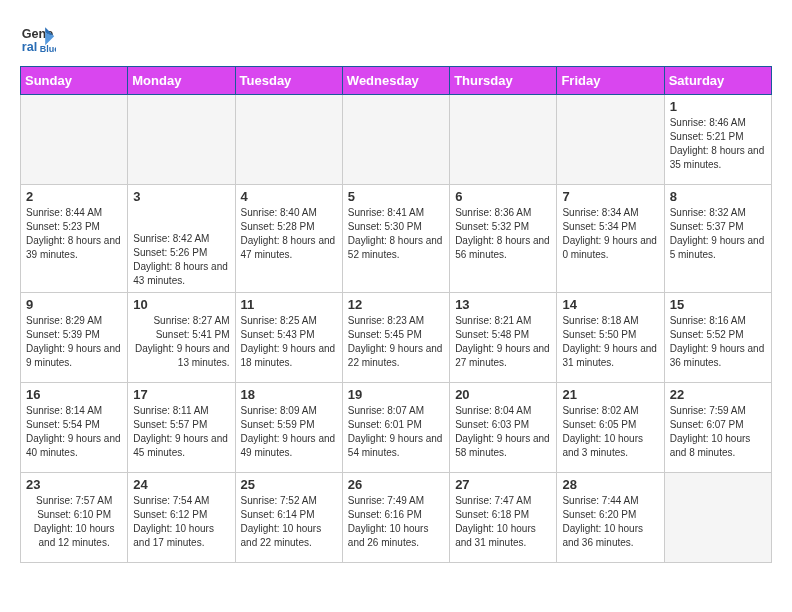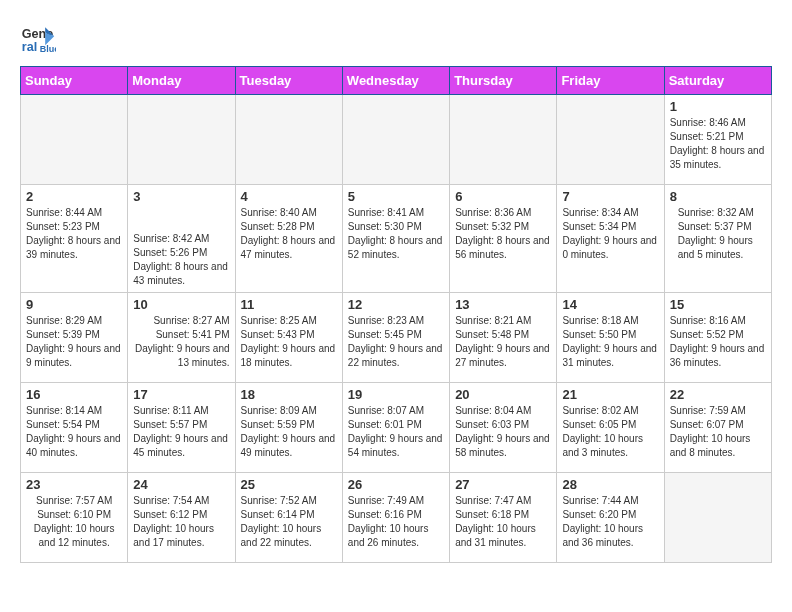--- a/index.html
+++ b/index.html
@@ -155,21 +155,21 @@
 Daylight: 8 hours and 56 minutes.</div>
         </td>
         <td>
           <div class="day-number">7</div>
           <div class="day-info" style="white-space: pre-wrap;">Sunrise: 8:34 AM
 Sunset: 5:34 PM
 Daylight: 9 hours and 0 minutes.</div>
         </td>
         <td>
           <div class="day-number">8</div>
-          <div class="day-info" style="white-space: pre-wrap; margin-left: 8px;">Sunrise: 8:32 AM
+          <div class="day-info" style="white-space: pre-wrap;">Sunrise: 8:32 AM
 Sunset: 5:37 PM
 Daylight: 9 hours and 5 minutes.</div>
         </td>
       </tr>
       <tr>
         <td>
           <div class="day-number">9</div>
           <div class="day-info" style="white-space: pre-wrap;">Sunrise: 8:29 AM
 Sunset: 5:39 PM
 Daylight: 9 hours and 9 minutes.</div>

